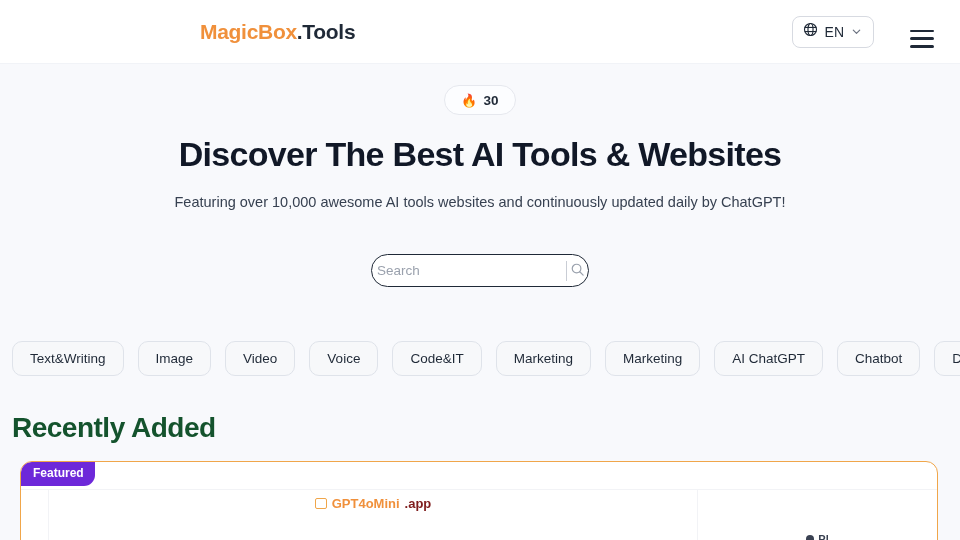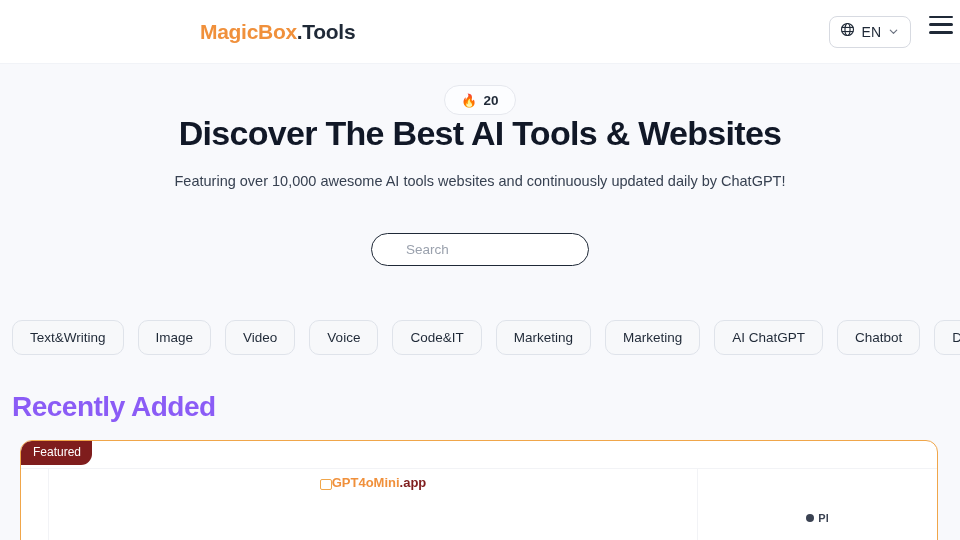--- a/index.html
+++ b/index.html
@@ -36,26 +36,26 @@
     font-weight: bold;
     letter-spacing: -0.3px;
     white-space: nowrap;
     cursor: pointer;
   }
   .logo-magic { color: #f0903b; }
   .logo-tools { color: #1f2937; }
 
   .header-right {
     position: absolute;
-    right: 7px;
+    right: 26px;
     top: 50%;
     transform: translateY(-50%);
     display: flex;
-    align-items: flex-start;
-    gap: 18px;
+    align-items: flex-end;
+    gap: 36px;
   }
 
   .lang-pill {
     display: flex;
     align-items: center;
     gap: 7px;
     height: 32px;
     padding: 0 11px 0 10px;
     border: 1px solid #d7dae1;
     border-radius: 8px;
@@ -104,20 +104,21 @@
     background: #fcfdff;
     font-size: 13.5px;
     color: #1f2937;
     cursor: pointer;
     white-space: nowrap;
   }
   .news-emoji { font-size: 13px; line-height: 1; }
   .news-count { font-weight: bold; }
 
   .headline {
+    margin-top: 21px;
     font-size: 34px;
     font-weight: bold;
     letter-spacing: -0.7px;
     color: #111827;
     line-height: 1.1;
   }
 
   .subtitle {
     margin-top: 20px;
     font-size: 14.5px;
@@ -142,21 +143,21 @@
     overflow: hidden;
   }
   .search-input {
     flex: 1;
     border: none;
     outline: none;
     background: transparent;
     font-family: "Liberation Sans", sans-serif;
     font-size: 13.5px;
     color: #1f2937;
-    padding: 0 12px 0 34px;
+    padding: 0 12px 0 5px;
     height: 100%;
   }
   .search-input::placeholder { color: #9aa1ad; }
   .search-sep {
     width: 1px;
     height: 20px;
     background: #c9cdd5;
   }
   .search-btn {
     width: 36px;
@@ -193,42 +194,42 @@
     cursor: pointer;
   }
 
   
   .section-title {
     margin-top: 36px;
     padding-left: 12px;
     font-size: 28px;
     font-weight: bold;
     letter-spacing: -0.5px;
-    color: #8b5cf6;
+    color: #14532d;
   }
 
   
   .featured-card {
     position: relative;
     margin: 17px 0 0 20px;
     width: 918px;
     height: 120px;
     border: 1.5px solid #f0a64a;
     border-radius: 12px;
     background: #ffffff;
     overflow: hidden;
   }
   .featured-badge {
     position: absolute;
     left: 0;
     top: 0;
-    background: #7f1d1d;
+    background: #6d28d9;
     color: #ffffff;
     font-size: 12px;
-    font-weight: normal;
+    font-weight: bold;
     padding: 4px 11px 5px 12px;
     border-top-left-radius: 10px;
     border-bottom-right-radius: 11px;
     line-height: 1.2;
   }
   .card-body {
     position: absolute;
     left: 0;
     right: 0;
     top: 27px;
@@ -244,21 +245,22 @@
   .card-col-main {
     flex: 1;
     display: flex;
     align-items: flex-start;
     justify-content: center;
     padding-top: 6px;
     position: relative;
   }
   .tool-name {
     display: inline-flex;
-    align-items: flex-end;
+    align-items: center;
+    gap: 5px;
     font-size: 13px;
     font-weight: bold;
     white-space: nowrap;
   }
   .tool-favicon {
     width: 12px;
     height: 11px;
     border: 1px solid #f0a64a;
     border-radius: 2px;
     display: inline-block;
@@ -323,21 +325,21 @@
       <span></span>
       <span></span>
     </div>
   </div>
 </div>
 
 <div class="hero">
 
   <div class="news-pill">
     <span class="news-emoji">🔥</span>
-    <span class="news-count">20</span>
+    <span class="news-count">30</span>
   </div>
 
   <h1 class="headline">Discover The Best AI Tools &amp; Websites</h1>
 
   <p class="subtitle">Featuring over 10,000 awesome AI tools websites and continuously updated daily by ChatGPT!</p>
 
   <div class="search-wrap">
     <div class="search-box">
       <input class="search-input" type="text" placeholder="Search" style="">
       <span class="search-sep"></span>

